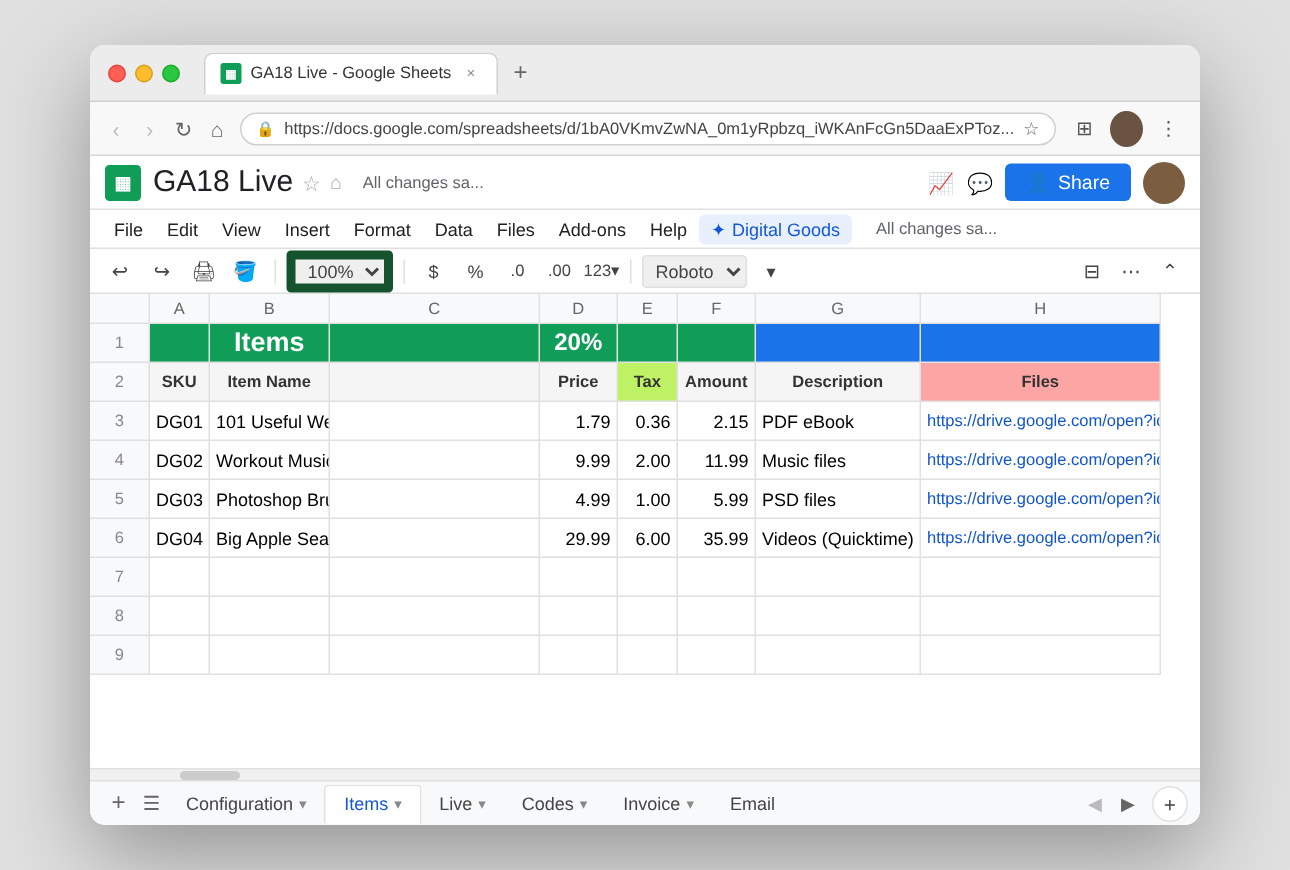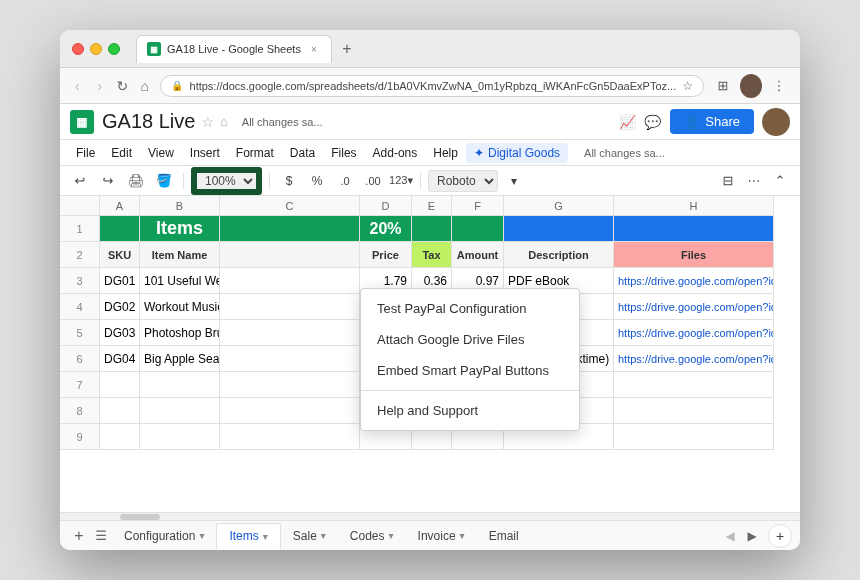--- a/index.html
+++ b/index.html
@@ -674,21 +674,21 @@
         <div class="cell" style="width:160px;background:#fca5a5;font-weight:600;font-size:11px;justify-content:center;">Files</div>
       </div>
 
       <div class="grid-row">
         <div class="row-num">3</div>
         <div class="cell" style="width:40px;">DG01</div>
         <div class="cell" style="width:80px;">101 Useful Websites</div>
         <div class="cell" style="width:140px;"></div>
         <div class="cell cell-number" style="width:52px;">1.79</div>
         <div class="cell cell-number" style="width:40px;">0.36</div>
-        <div class="cell cell-number" style="width:52px;">0.97</div>
+        <div class="cell cell-number" style="width:52px;">2.15</div>
         <div class="cell" style="width:110px;">PDF eBook</div>
         <div class="cell" style="width:160px;font-size:11px;color:#1155cc;">https://drive.google.com/open?id=1QKo_03_6E</div>
       </div>
 
       <div class="grid-row">
         <div class="row-num">4</div>
         <div class="cell" style="width:40px;">DG02</div>
         <div class="cell" style="width:80px;">Workout Music</div>
         <div class="cell" style="width:140px;"></div>
         <div class="cell cell-number" style="width:52px;">9.99</div>
@@ -751,47 +751,40 @@
         <div class="cell" style="width:140px;"></div>
         <div class="cell" style="width:52px;"></div>
         <div class="cell" style="width:40px;"></div>
         <div class="cell" style="width:52px;"></div>
         <div class="cell" style="width:110px;"></div>
         <div class="cell" style="width:160px;"></div>
       </div>
 
     </div>
 
-    <div class="dropdown-menu">
-      <div class="dropdown-item">Test PayPal Configuration</div>
-      <div class="dropdown-item">Attach Google Drive Files</div>
-      <div class="dropdown-item">Embed Smart PayPal Buttons</div>
-      <div class="dropdown-divider"></div>
-      <div class="dropdown-item">Help and Support</div>
-    </div>
 
   </div>
 
   <div class="scrollbar-h">
     <div class="scrollbar-thumb"></div>
   </div>
 
   <div class="tab-strip">
     <div class="tab-add-btn">+</div>
     <div class="tab-list-btn">☰</div>
     <div class="sheet-tab">
       <span>Configuration</span>
       <span class="tab-arrow">▾</span>
     </div>
     <div class="sheet-tab active">
       <span>Items</span>
       <span class="tab-arrow">▾</span>
     </div>
     <div class="sheet-tab">
-      <span>Sale</span>
+      <span>Live</span>
       <span class="tab-arrow">▾</span>
     </div>
     <div class="sheet-tab">
       <span>Codes</span>
       <span class="tab-arrow">▾</span>
     </div>
     <div class="sheet-tab">
       <span>Invoice</span>
       <span class="tab-arrow">▾</span>
     </div>

